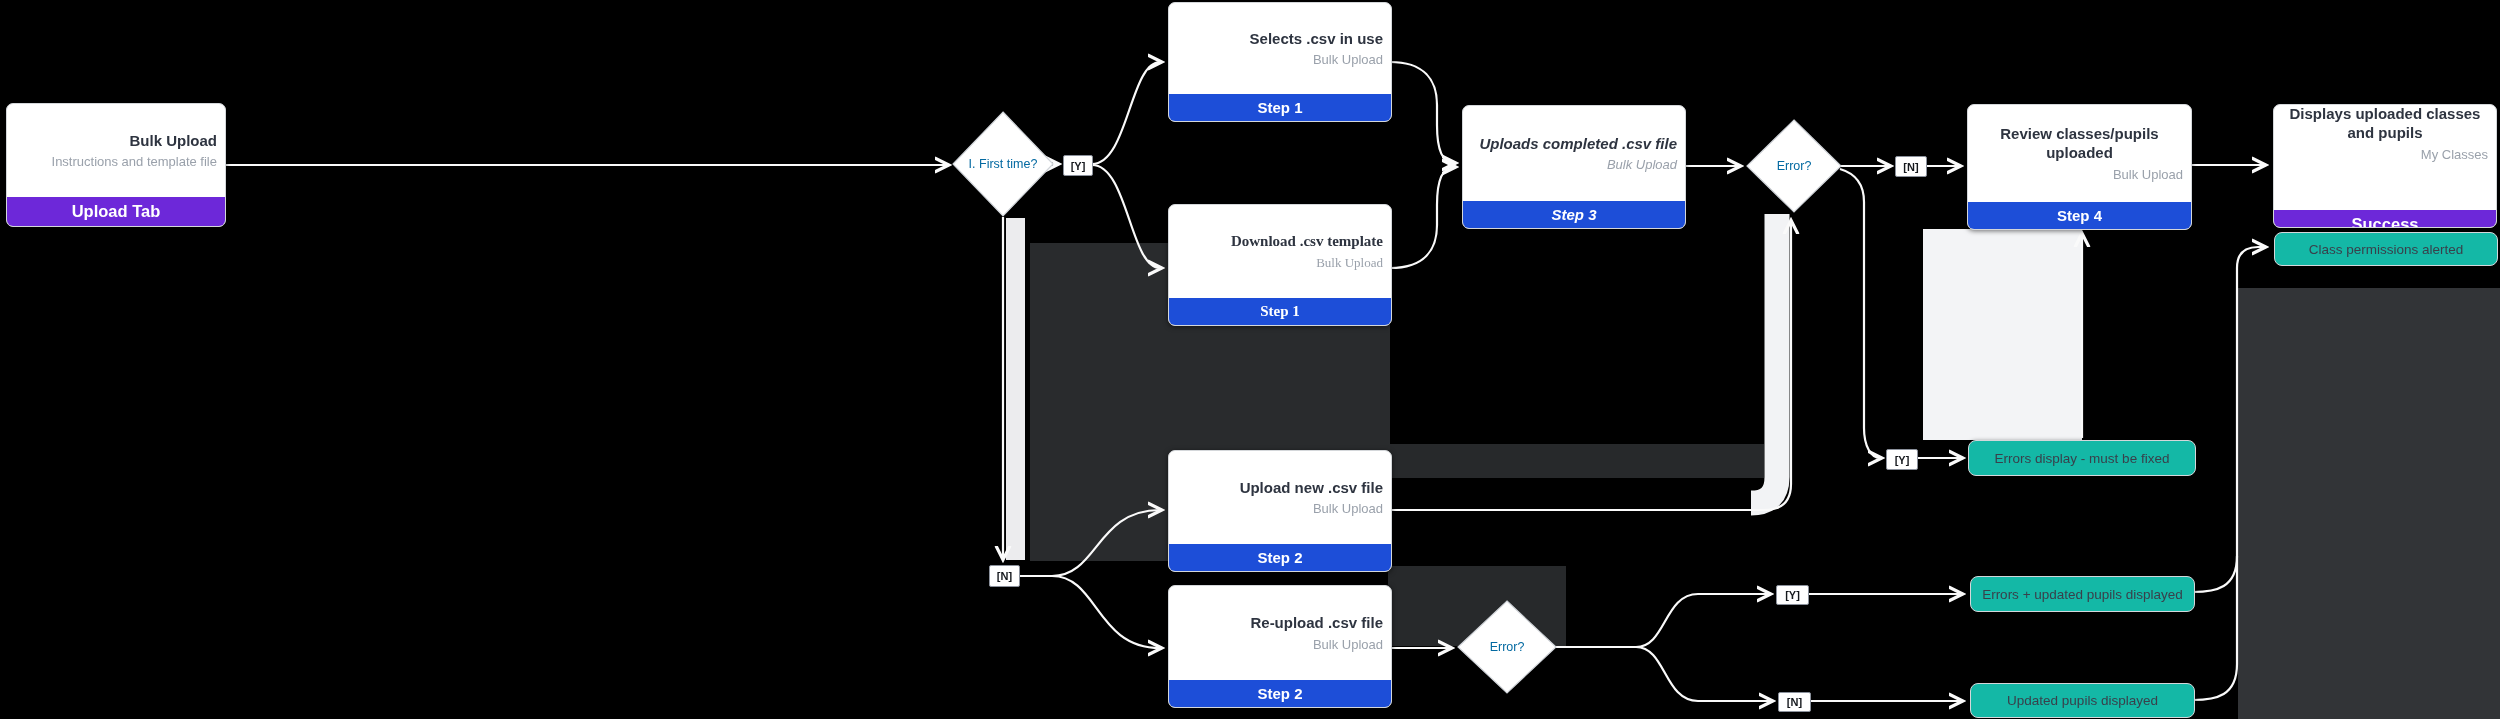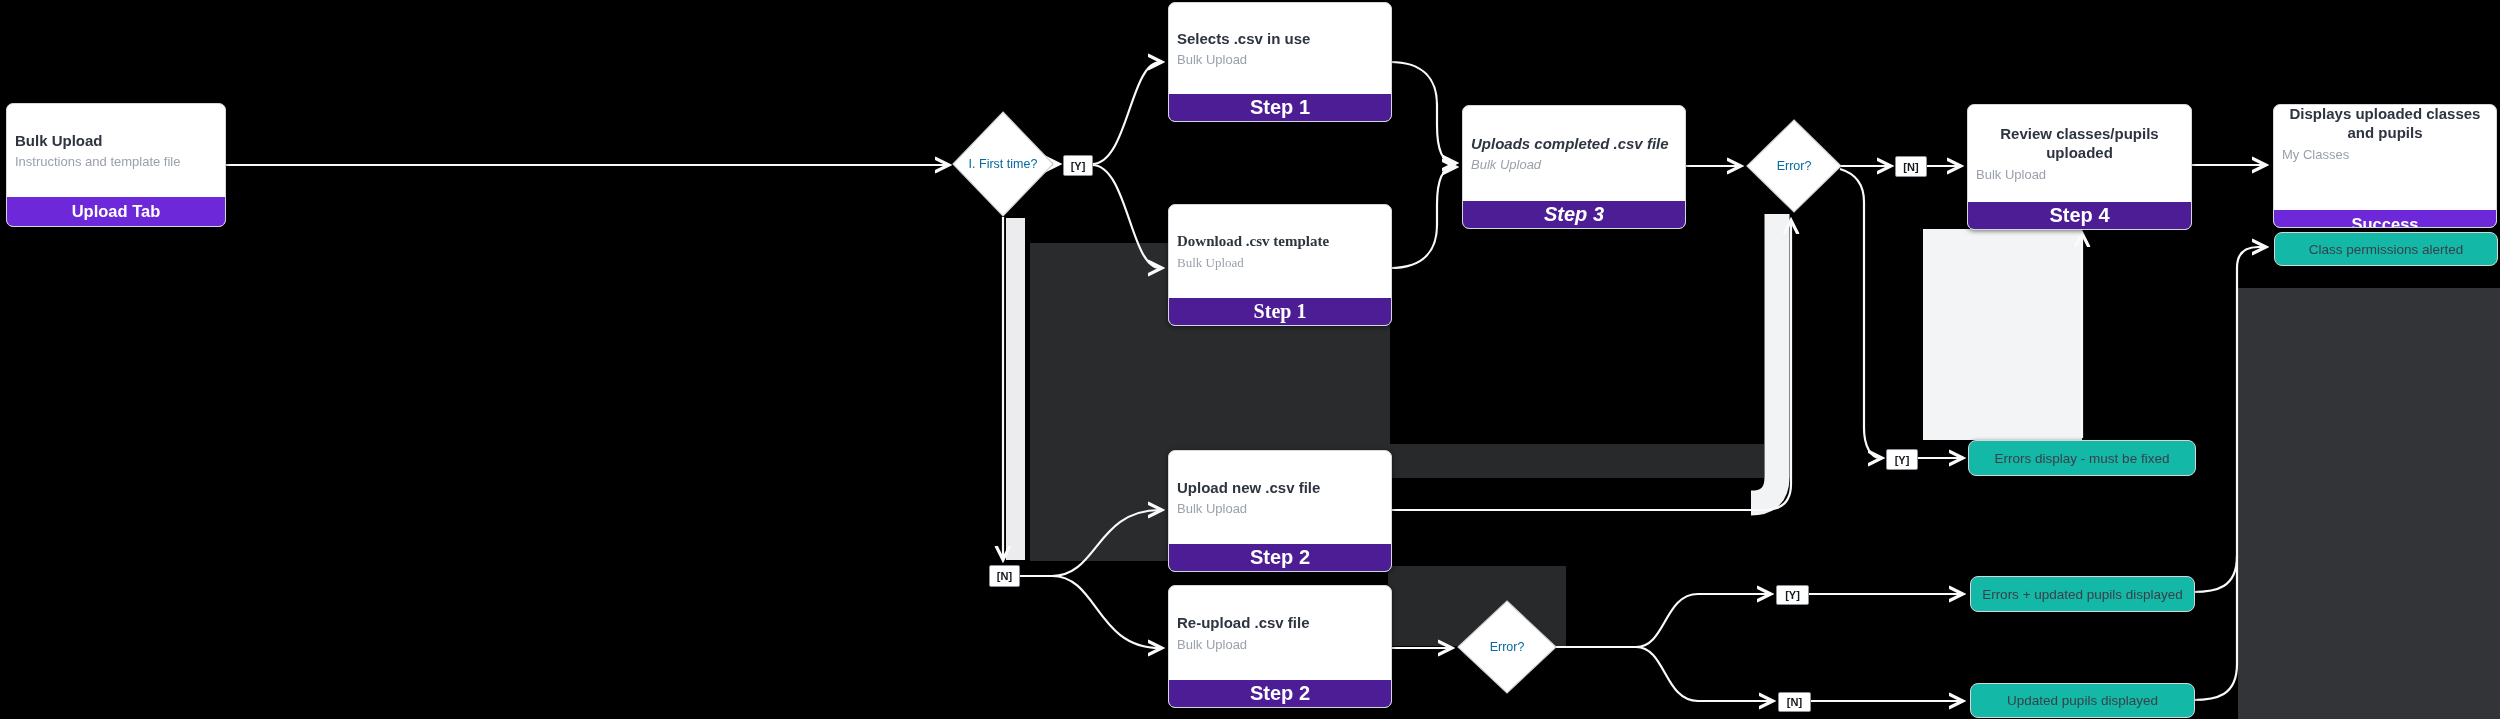--- a/index.html
+++ b/index.html
@@ -2,27 +2,27 @@
 <html><head>
 <meta charset="utf-8">
 <style>
   html,body{margin:0;padding:0;background:#000;}
   .stage{position:relative;width:2500px;height:719px;background:#000;overflow:hidden;
          font-family:"Liberation Sans",sans-serif;}
   .wash{position:absolute;z-index:0;}
   .wires{position:absolute;left:0;top:0;z-index:1;}
   .card{position:absolute;z-index:2;background:#fff;border:1px solid #d4d7da;border-radius:7px;
         display:flex;flex-direction:column;overflow:hidden;box-shadow:0 1px 5px rgba(0,0,0,.55);}
-  .card-body{flex:1;display:flex;flex-direction:column;align-items:flex-start;justify-content:center;
+  .card-body{flex:1;display:flex;flex-direction:column;align-items:flex-end;justify-content:center;
              gap:4px;padding:0 8px;text-align:center;}
   .card-title{font-size:15px;font-weight:bold;color:#2e3440;line-height:1.25;}
   .nowrap{white-space:nowrap;}
   .card-sub{font-size:13px;color:#9aa1ab;}
   .card-footer{display:flex;align-items:center;justify-content:center;font-weight:bold;color:#fff;flex:0 0 auto;}
-  .footer-step{background:#4c1d95;font-size:20px;height:27px;}
+  .footer-step{background:#1d4ed8;font-size:15px;height:27px;}
   .footer-dark{background:#6d28d9;font-size:16.5px;height:29px;}
   .note{position:absolute;z-index:2;background:#14b8a6;border:1px solid #d4d7da;border-radius:8px;
         display:flex;align-items:center;justify-content:center;font-size:13.5px;color:#39404b;
         text-align:center;box-shadow:0 1px 4px rgba(0,0,0,.5);}
   .chip{position:absolute;z-index:3;background:#fff;border:1px solid #8b919c;border-radius:2px;
         font-size:11px;font-weight:bold;color:#15181d;display:flex;align-items:center;justify-content:center;}
   .dtext{position:absolute;z-index:2;font-size:12.5px;color:#0369a1;display:flex;align-items:center;
          justify-content:center;text-align:center;}
 </style>
 </head>

